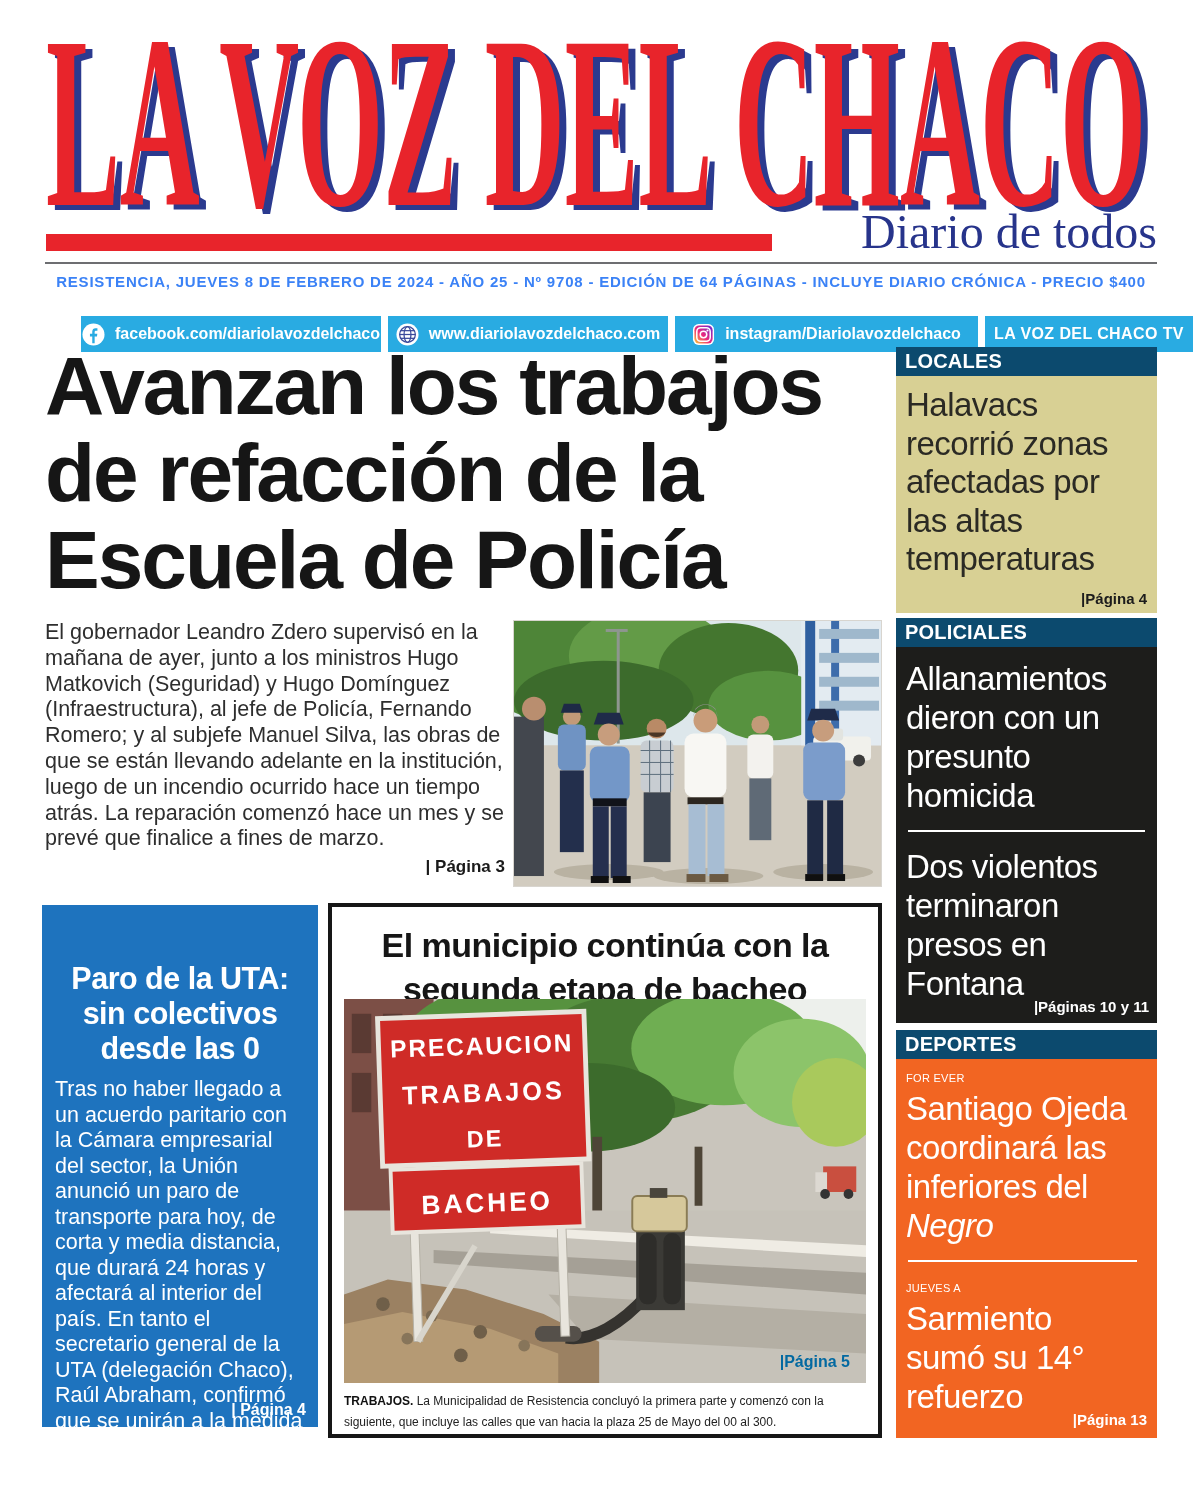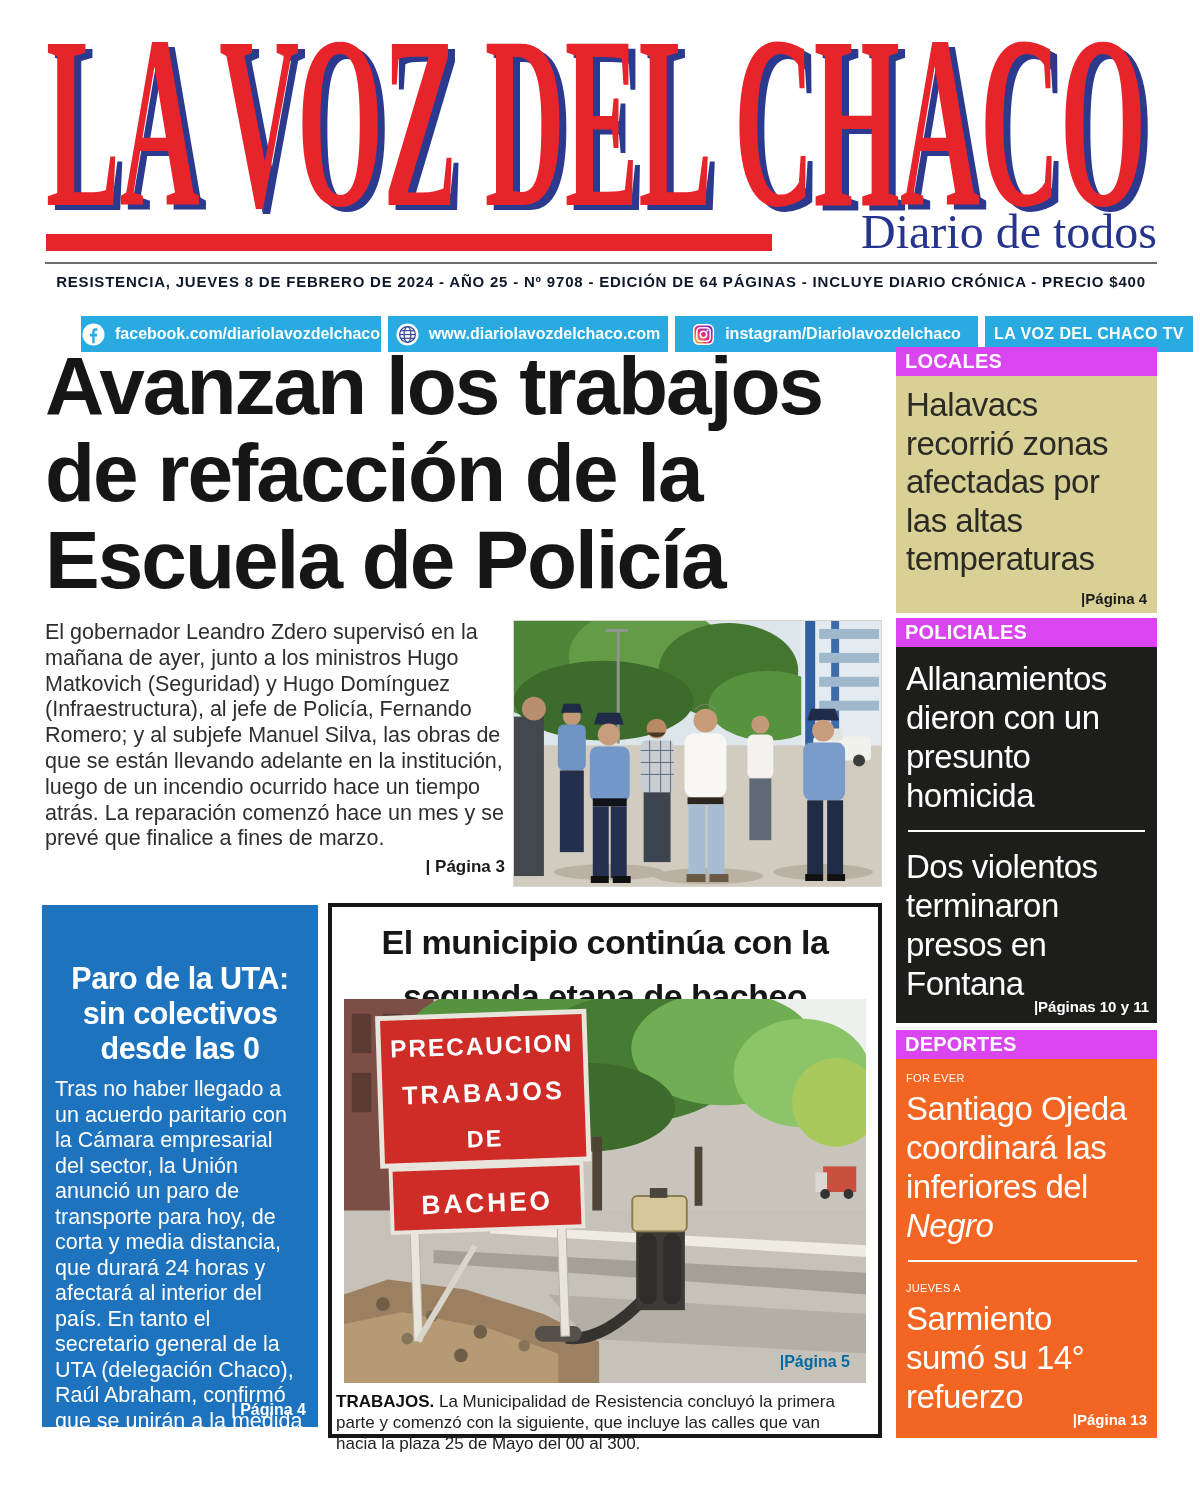--- a/index.html
+++ b/index.html
@@ -7,39 +7,39 @@
         font-family:"Liberation Sans",sans-serif;overflow:hidden;}
   .abs{position:absolute;}
 
   
   .masthead-svg{left:46px;top:26px;width:1114px;height:192px;}
   .tagline{right:43px;top:204px;font-family:"Liberation Serif",serif;font-size:48px;
            color:#27348b;letter-spacing:0px;}
   .redbar{left:46px;top:234px;width:726px;height:17px;background:#e8242b;}
   .rule{left:45px;top:262px;width:1112px;height:2px;background:#6d6e71;}
   .dateline{left:45px;top:269px;width:1112px;height:26px;line-height:26px;text-align:center;
-            font-size:15px;font-weight:bold;letter-spacing:0.8px;color:#0f172a;white-space:nowrap;}
+            font-size:15px;font-weight:bold;letter-spacing:0.8px;color:#3b82f6;white-space:nowrap;}
 
   
   .social{left:45px;top:316px;width:1112px;height:36px;display:flex;gap:7px;padding-left:36px;}
   .social-item{background:#29abe2;color:#fff;font-weight:bold;font-size:16px;
                display:flex;align-items:center;justify-content:center;gap:10px;height:36px;}
   .social-item .ic{width:23px;height:23px;flex:0 0 auto;display:block;}
   .s1{flex:0 0 300px;} .s2{flex:0 0 280px;} .s3{flex:0 0 303px;} .s4{flex:1 1 auto;letter-spacing:0.4px;}
 
   
   .lead-headline{left:45px;top:342px;width:800px;font-size:82px;line-height:87px;
                  font-weight:bold;letter-spacing:-2px;color:#161616;}
   .lead-body{left:45px;top:620px;width:462px;font-size:21.5px;line-height:25.8px;color:#2e2e2e;}
   .lead-pageref{left:45px;top:857px;width:460px;text-align:right;font-weight:bold;font-size:17px;color:#1a1a1a;}
   .lead-photo{left:513px;top:620px;width:369px;height:267px;border:1px solid #d8d5cf;box-sizing:border-box;}
   .lead-photo svg{display:block;width:100%;height:100%;}
 
   
-  .sec-header{left:896px;width:261px;height:38px;background:#d946ef;color:#fff;
+  .sec-header{left:896px;width:261px;height:38px;background:#0c4a6e;color:#fff;
               font-weight:bold;font-size:20px;line-height:29px;padding-left:9px;box-sizing:border-box;
               letter-spacing:0.2px;}
   .h-locales{top:347px;} .h-policiales{top:618px;} .h-deportes{top:1030px;}
   .rail-box{left:896px;width:261px;box-sizing:border-box;}
   .locales-body{top:376px;height:237px;background:#d8d094;padding:10px 10px;}
   .locales-body .hl{font-size:33px;line-height:38.5px;color:#2b2a24;letter-spacing:-0.5px;}
   .locales-ref{position:absolute;right:10px;bottom:6px;font-weight:bold;font-size:15px;color:#1c1c1c;}
   .policiales-body{top:647px;height:376px;background:#1d1d1b;color:#fff;padding:12px 10px 8px;}
   .policiales-body .hl{font-size:33px;line-height:39px;letter-spacing:-0.5px;}
   .w-divider{height:2px;background:#fff;margin:15px 2px;}
@@ -53,26 +53,26 @@
   
   .uta-box{left:42px;top:905px;width:276px;height:522px;background:#1e73be;color:#fff;box-sizing:border-box;}
   .uta-title{padding:16px 16px 0;text-align:center;font-weight:bold;font-size:30.5px;
              line-height:35px;letter-spacing:-0.5px;margin-top:40px;}
   .uta-body{padding:11px 11px 0 13px;font-size:21.5px;line-height:25.5px;}
   .uta-ref{position:absolute;right:12px;bottom:8px;font-weight:bold;font-size:16px;color:#fff;}
 
   
   .bacheo-box{left:328px;top:903px;width:554px;height:535px;border:4px solid #161616;
               background:#fff;box-sizing:border-box;}
-  .bacheo-headline{margin-top:8px;text-align:center;font-weight:bold;font-size:34px;
-                   line-height:54px;color:#161616;letter-spacing:-0.5px;padding:0 0;}
+  .bacheo-headline{margin-top:16px;text-align:center;font-weight:bold;font-size:34px;
+                   line-height:44px;color:#161616;letter-spacing:-0.5px;padding:0 0;}
   .bacheo-photo{position:absolute;left:12px;top:92px;width:522px;height:384px;}
   .bacheo-photo svg{display:block;width:100%;height:100%;}
   .bacheo-ref{position:absolute;right:28px;top:446px;font-weight:bold;font-size:16px;color:#0369a1;}
-  .bacheo-caption{position:absolute;left:4px;top:484px;width:522px;font-size:17px;line-height:21px;color:#222;}
+  .bacheo-caption{position:absolute;left:12px;top:484px;width:522px;font-size:12px;line-height:21px;color:#222;}
   .bacheo-caption b{color:#111;}
 </style>
 </head>
 <body>
 
 <div class="page">
 
   <svg class="abs masthead-svg" viewBox="0 0 1114 192" preserveAspectRatio="none">
     <text x="7" y="184" font-family="Liberation Serif, serif" font-weight="bold" font-size="245" fill="#2b3a8f" textLength="1100" lengthAdjust="spacingAndGlyphs">LA VOZ DEL CHACO</text>
     <text x="0" y="179" font-family="Liberation Serif, serif" font-weight="bold" font-size="245" fill="#e8242b" textLength="1100" lengthAdjust="spacingAndGlyphs">LA VOZ DEL CHACO</text>

